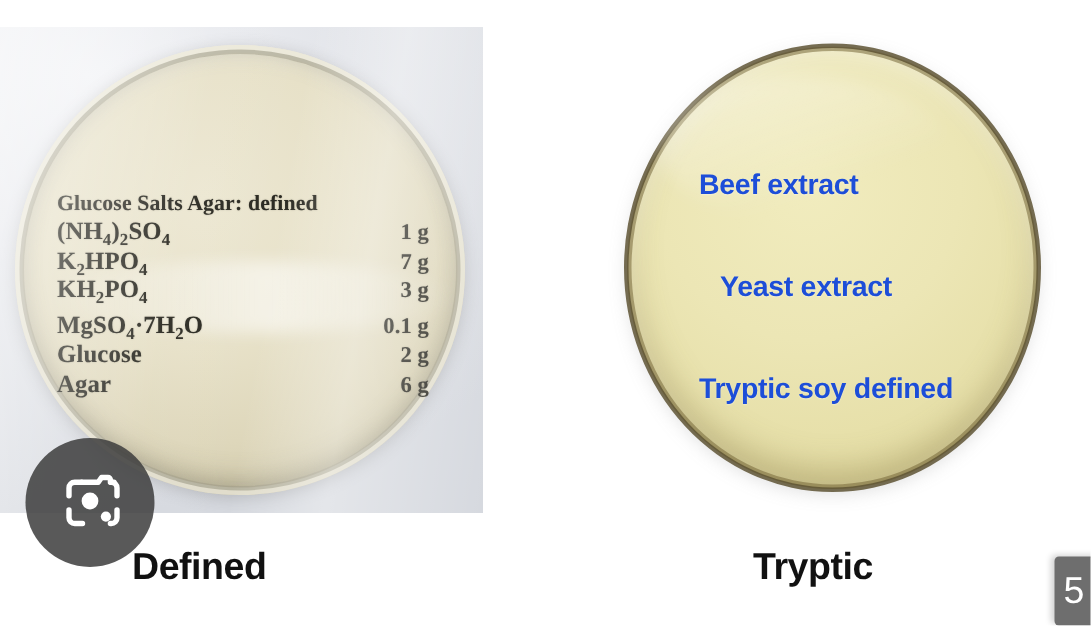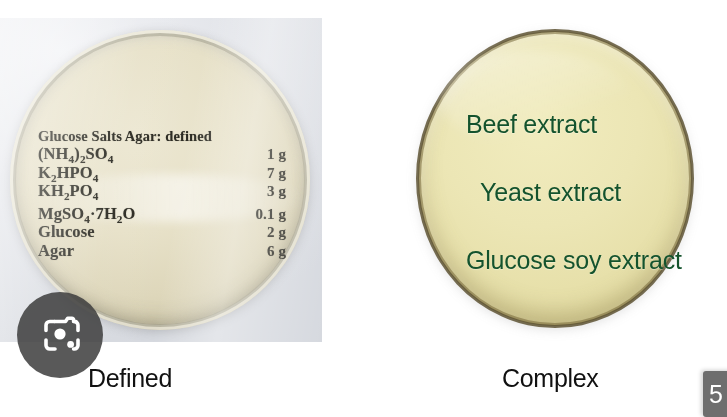--- a/index.html
+++ b/index.html
@@ -139,39 +139,39 @@
     width: 70%;
     height: 34%;
     border-radius: 50%;
     background: linear-gradient(160deg, rgba(255,255,255,0.45) 0%, rgba(255,255,255,0.0) 70%);
     filter: blur(6px);
     pointer-events: none;
   }
 
   .complex-label {
     position: absolute;
-    color: #14532d;
-    font-family: "Liberation Sans", sans-serif;
-    font-weight: normal;
-    font-size: 25px;
+    color: #1d4ed8;
+    font-family: "Liberation Sans", sans-serif;
+    font-weight: bold;
+    font-size: 19px;
     line-height: 22px;
     white-space: nowrap;
     letter-spacing: -0.2px;
     text-shadow: 0 1px 1px rgba(255,255,255,0.35);
   }
   #complex-label-0 { left: 466px; top: 113px; }
   #complex-label-1 { left: 480px; top: 181px; }
   #complex-label-2 { left: 466px; top: 249px; }
 
   
   .caption {
     position: absolute;
     color: #111111;
     font-family: "Liberation Sans", sans-serif;
-    font-weight: normal;
+    font-weight: bold;
     font-size: 25px;
     line-height: 28px;
     letter-spacing: -0.3px;
     white-space: nowrap;
   }
   #caption-defined { left: 88px; top: 364px; }
   #caption-complex { left: 502px; top: 364px; }
 
   
   #lens-button {
@@ -252,24 +252,24 @@
   </div>
 </div>
 
 <div id="right-dish">
   <div id="right-dish-rim"></div>
   <div id="right-dish-gloss"></div>
 </div>
 
 <div class="complex-label" id="complex-label-0">Beef extract</div>
 <div class="complex-label" id="complex-label-1">Yeast extract</div>
-<div class="complex-label" id="complex-label-2">Glucose soy extract</div>
+<div class="complex-label" id="complex-label-2">Tryptic soy defined</div>
 
 <div class="caption" id="caption-defined">Defined</div>
-<div class="caption" id="caption-complex">Complex</div>
+<div class="caption" id="caption-complex">Tryptic</div>
 
 <div id="lens-button">
   <span>
     <svg width="46" height="42" viewBox="0 0 46 42" aria-hidden="true">
 
       <path d="M17.5 7.5 h11 l2.2 -3.2 h4.3 a1.6 1.6 0 0 1 1.6 1.6 v1.6 h2.4" fill="none" stroke="#ffffff" stroke-width="3.6" stroke-linecap="round" stroke-linejoin="round"></path>
 
       <path d="M9 16.5 v-5.2 a3.8 3.8 0 0 1 3.8 -3.8 h4.6" fill="none" stroke="#ffffff" stroke-width="3.6" stroke-linecap="round" stroke-linejoin="round"></path>
       <path d="M37 7.5 h0.2 a3.8 3.8 0 0 1 3.8 3.8 v5.2" fill="none" stroke="#ffffff" stroke-width="3.6" stroke-linecap="round" stroke-linejoin="round"></path>
       <path d="M9 26 v5.2 a3.8 3.8 0 0 0 3.8 3.8 h5.2" fill="none" stroke="#ffffff" stroke-width="3.6" stroke-linecap="round" stroke-linejoin="round"></path>

